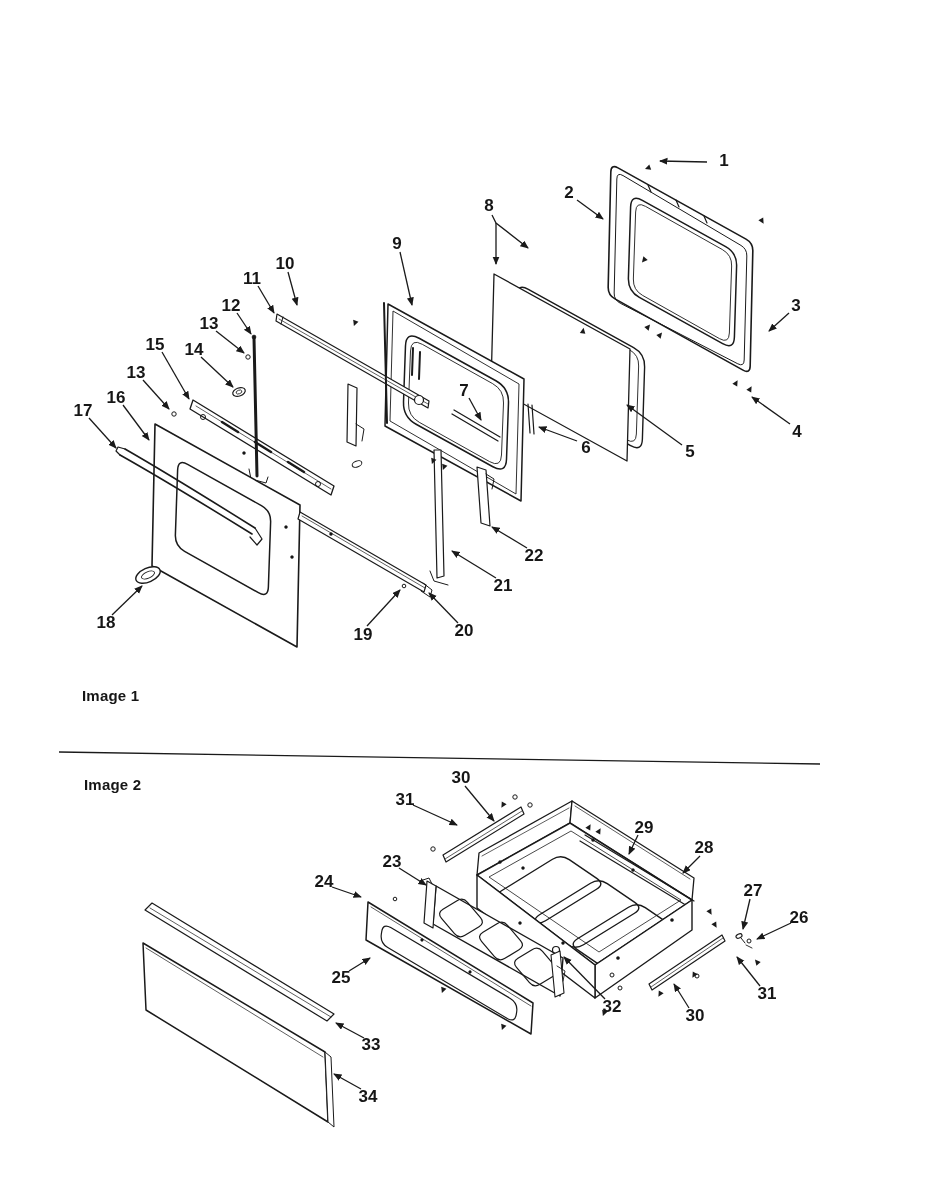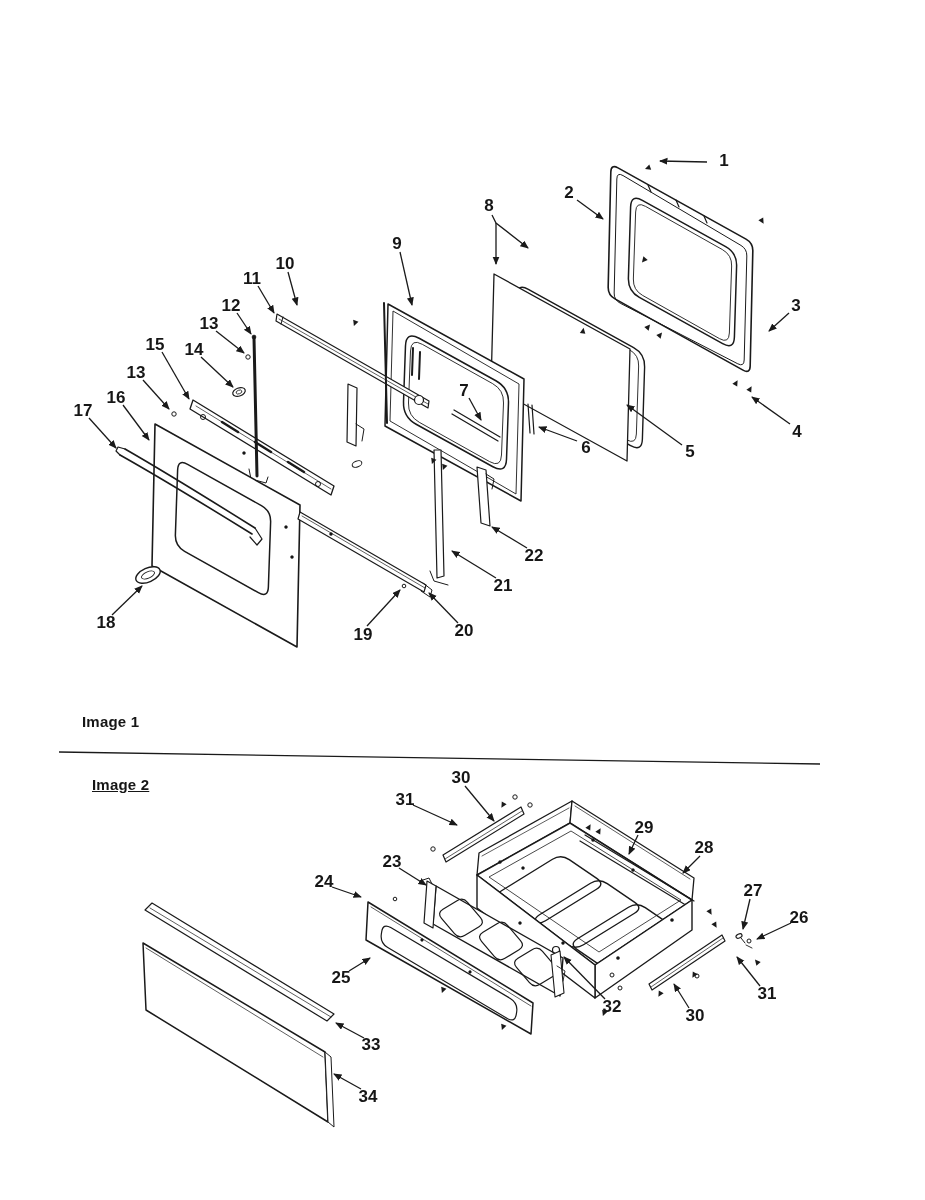--- a/index.html
+++ b/index.html
@@ -232,15 +232,15 @@
         <text x="767" y="993" text-anchor="middle" dominant-baseline="central" class="callout">31</text>
         <polyline points="605,999 564,957" fill="none" stroke="#1a1a1a" stroke-width="1.3" marker-end="url(#ah)"></polyline>
         <text x="612" y="1006" text-anchor="middle" dominant-baseline="central" class="callout">32</text>
         <polyline points="364,1038 336,1023" fill="none" stroke="#1a1a1a" stroke-width="1.3" marker-end="url(#ah)"></polyline>
         <text x="371" y="1044" text-anchor="middle" dominant-baseline="central" class="callout">33</text>
         <polyline points="361,1089 334,1074" fill="none" stroke="#1a1a1a" stroke-width="1.3" marker-end="url(#ah)"></polyline>
         <text x="368" y="1096" text-anchor="middle" dominant-baseline="central" class="callout">34</text>
       </g>
       <line x1="59" y1="752" x2="820" y2="764" stroke="#1a1a1a" stroke-width="1.3"></line>
     </svg>
-  <div class="seclabel" style="left:82px;top:713px;">Image 1</div>
-  <div class="seclabel" style="left:92px;top:776px;text-decoration:underline;">Image 2</div>
+  <div class="seclabel" style="left:82px;top:687px;">Image 1</div>
+  <div class="seclabel" style="left:84px;top:776px;">Image 2</div>
 </div>
 
 </body></html>

